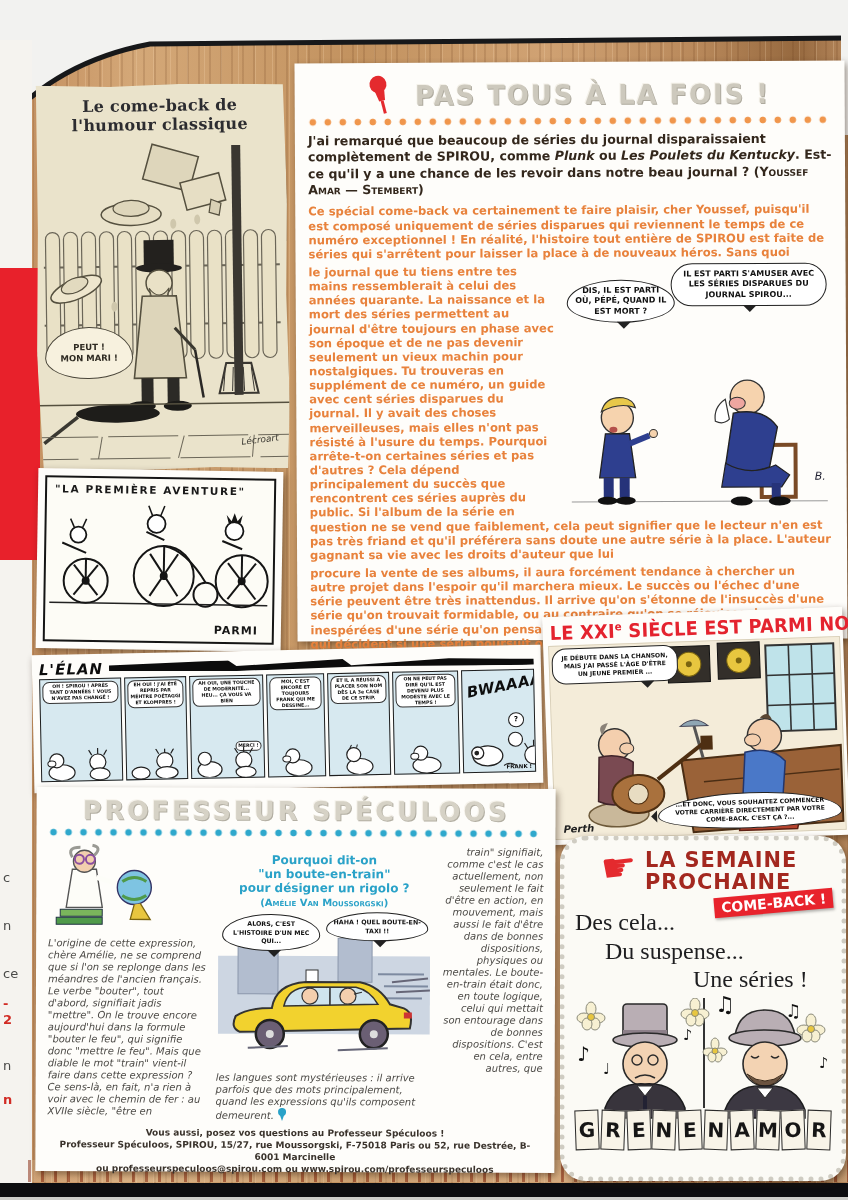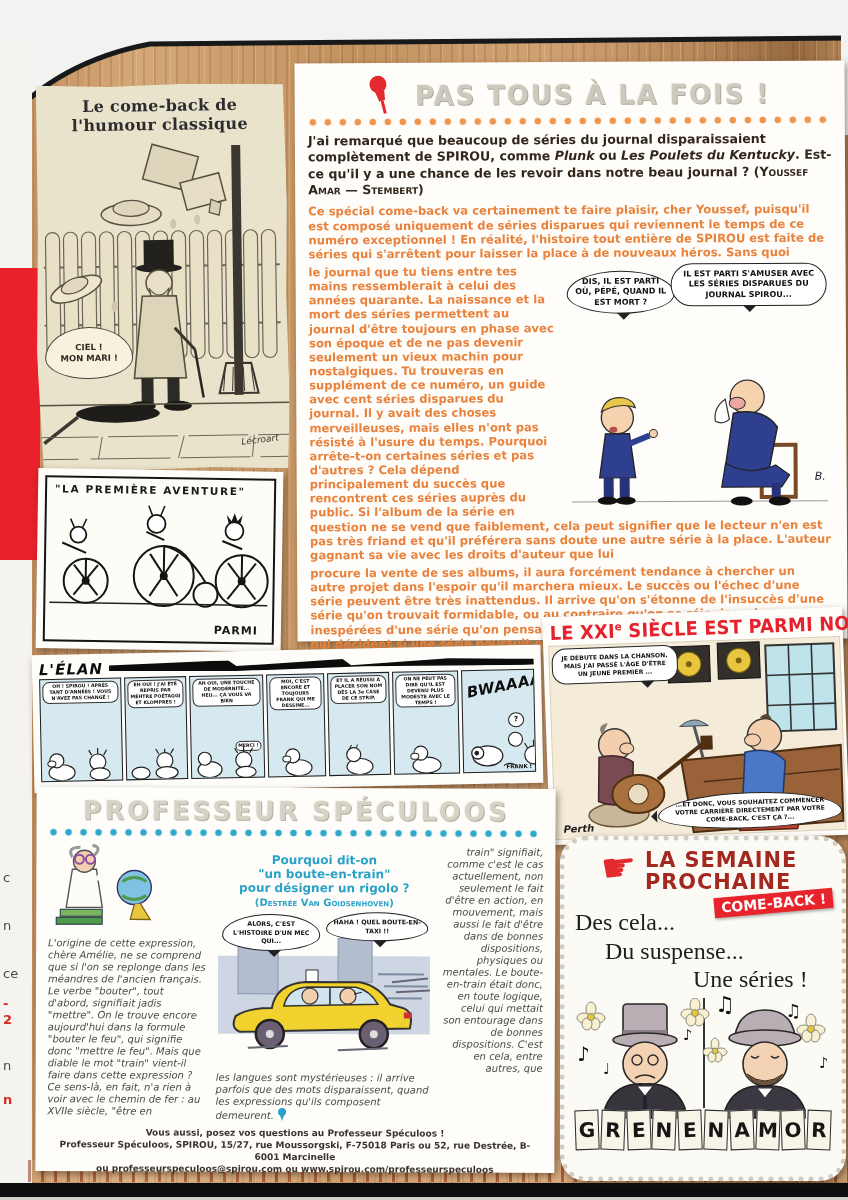--- a/index.html
+++ b/index.html
@@ -45,21 +45,21 @@
   .pt-title{font-size:27px;font-weight:800;letter-spacing:2px;color:#cdc9bd;
     text-shadow:1px 1px 0 #aeaa9e,-1px -1px 0 #f4f1e9;transform:scaleX(.96);}
   .question{font-size:12.6px;font-weight:bold;color:#33271c;line-height:1.3;margin:4px 0 6px;}
   .question .sc{font-variant:small-caps;font-weight:600;}
   .ans{font-size:11.6px;font-weight:bold;color:#e8823c;line-height:1.22;margin:0 0 4px;}
   .pt-cartoon{float:right;width:268px;height:246px;margin:0 0 2px 8px;position:relative;}
   .bub{position:absolute;background:#fff;border:1.7px solid #222;border-radius:16px;
     padding:5px 6px;font-size:8px;font-weight:bold;text-align:center;color:#111;line-height:1.3;}
   .bub:after{content:"";position:absolute;bottom:-7px;left:46%;border:7px solid rgba(0,0,0,0);
     border-top-color:#222;border-bottom:0;}
-  .bub-boy{left:2px;top:7px;width:94px;border-radius:50% 50% 50% 50%/55% 55% 45% 45%;}
+  .bub-boy{left:2px;top:16px;width:94px;border-radius:50% 50% 50% 50%/55% 55% 45% 45%;}
   .bub-pepe{right:6px;top:0;width:142px;border-radius:24px;}
   .pt-sig{position:absolute;right:8px;bottom:26px;font-size:11px;font-style:italic;color:#223;}
   
   .elan{left:33px;top:650px;width:509px;height:138px;transform:rotate(-1.2deg);padding:5px 7px;box-sizing:border-box;}
   .elan-titlerow{display:flex;align-items:center;gap:6px;height:19px;}
   .elan-title{font-size:15px;font-weight:900;font-style:italic;color:#0c0c0c;letter-spacing:1px;}
   .elan-blocks{flex:1;height:11px;background:#0c0c0c;
     clip-path:polygon(0 25%,28% 0,30% 55%,55% 10%,57% 70%,80% 25%,100% 45%,100% 100%,60% 80%,30% 100%,0 75%);}
   .panels{display:flex;gap:3px;height:103px;}
   .panel{position:relative;background:#d7e9f0;border:1.6px solid #1e1e1e;box-sizing:border-box;overflow:hidden;}
@@ -223,21 +223,21 @@
         <line x1="0" y1="268" x2="252" y2="268" stroke="#55503f" stroke-width="1.6"></line>
         <g stroke="#6b6658" stroke-width="1" fill="none">
           <path d="M0,300 h60 M70,300 h70 M150,300 h60 M220,300 h32"></path>
           <path d="M0,322 h40 M52,322 h80 M142,322 h70 M222,322 h30"></path>
           <line x1="64" y1="300" x2="60" y2="322"></line>
             <line x1="146" y1="300" x2="140" y2="322"></line>
             <line x1="216" y1="300" x2="214" y2="322"></line>
         </g>
       </svg>
       <div class="hum-bubble">
-        <span>CIEL !</span>
+        <span>PEUT !</span>
         <span>MON MARI !</span>
       </div>
       <span class="hum-sig">Lécroart</span>
     </div>
   </section>
 
   <section class="card pastous">
     <div class="pt-head">
       <svg width="26" height="40" viewBox="0 0 26 40" style="transform:rotate(-14deg)">
         <circle cx="13" cy="9" r="8.5" fill="#e42a2e"></circle>
@@ -488,21 +488,21 @@
           <path d="M86,61 L82,76 L102,76 L92,60" fill="#e8c63f" stroke="#7a6410" stroke-width="1.3"></path>
         </svg>
         <p class="ital">L'origine de cette expression, chère Amélie, ne se comprend que si l'on se replonge dans les méandres de l'ancien français. Le verbe "bouter", tout d'abord, signifiait jadis "mettre". On le trouve encore aujourd'hui dans la formule "bouter le feu", qui signifie donc "mettre le feu". Mais que diable le mot "train" vient-il faire dans cette expression ? Ce sens-là, en fait, n'a rien à voir avec le chemin de fer : au XVIIe siècle, "être en</p>
       </div>
       <div class="col2">
         <div class="spec-q">
           <div>Pourquoi dit-on</div>
           <div>"un boute-en-train"</div>
           <div>pour désigner un rigolo ?</div>
         </div>
-        <div class="spec-asker">(Destrée Van Goidsenhoven)</div>
+        <div class="spec-asker">(Amélie Van Moussorgski)</div>
         <div class="taxi">
           <svg width="212" height="158" viewBox="0 0 212 158" style="position:absolute;left:0;top:0">
             <rect x="0" y="44" width="212" height="78" fill="#cdd6e2"></rect>
             <rect x="20" y="30" width="40" height="52" fill="#b2bdcf" stroke="#8a96ab"></rect>
             <rect x="120" y="26" width="34" height="44" fill="#b2bdcf" stroke="#8a96ab"></rect>
             <g stroke="#7d8aa0" stroke-width="2">
                 <line x1="160" y1="62" x2="206" y2="62"></line>
                 <line x1="166" y1="74" x2="210" y2="74"></line>
                 <line x1="158" y1="86" x2="204" y2="86"></line>
               </g>
@@ -525,21 +525,21 @@
             <g stroke="#667" stroke-width="2">
                 <line x1="174" y1="70" x2="210" y2="66"></line>
                 <line x1="178" y1="80" x2="212" y2="78"></line>
                 <line x1="30" y1="136" x2="70" y2="134"></line>
                 <line x1="120" y1="138" x2="170" y2="136"></line>
               </g>
           </svg>
           <div class="bub bub-driver">ALORS, C'EST L'HISTOIRE D'UN MEC QUI...</div>
           <div class="bub bub-pass">HAHA ! QUEL BOUTE-EN-TAXI !!</div>
         </div>
-        <p class="ital" style="text-align:left"><span>les langues sont mystérieuses : il arrive parfois que des mots disparaissent, quand les expressions qu'ils composent demeurent.</span>
+        <p class="ital" style="text-align:left"><span>les langues sont mystérieuses : il arrive parfois que des mots principalement, quand les expressions qu'ils composent demeurent.</span>
           <svg class="pin-end" width="9" height="13" viewBox="0 0 9 13">
               <circle cx="4.5" cy="4" r="4" fill="#2aa2c8"></circle>
               <path d="M4.5,13 L2,6 L7,6 Z" fill="#2aa2c8"></path>
             </svg>
         </p>
       </div>
       <div class="col3">
         <p class="ital">train" signifiait, comme c'est le cas actuellement, non seulement le fait d'être en action, en mouvement, mais aussi le fait d'être dans de bonnes dispositions, physiques ou mentales. Le boute-en-train était donc, en toute logique, celui qui mettait son entourage dans de bonnes dispositions. C'est en cela, entre autres, que</p>
       </div>
     </div>

